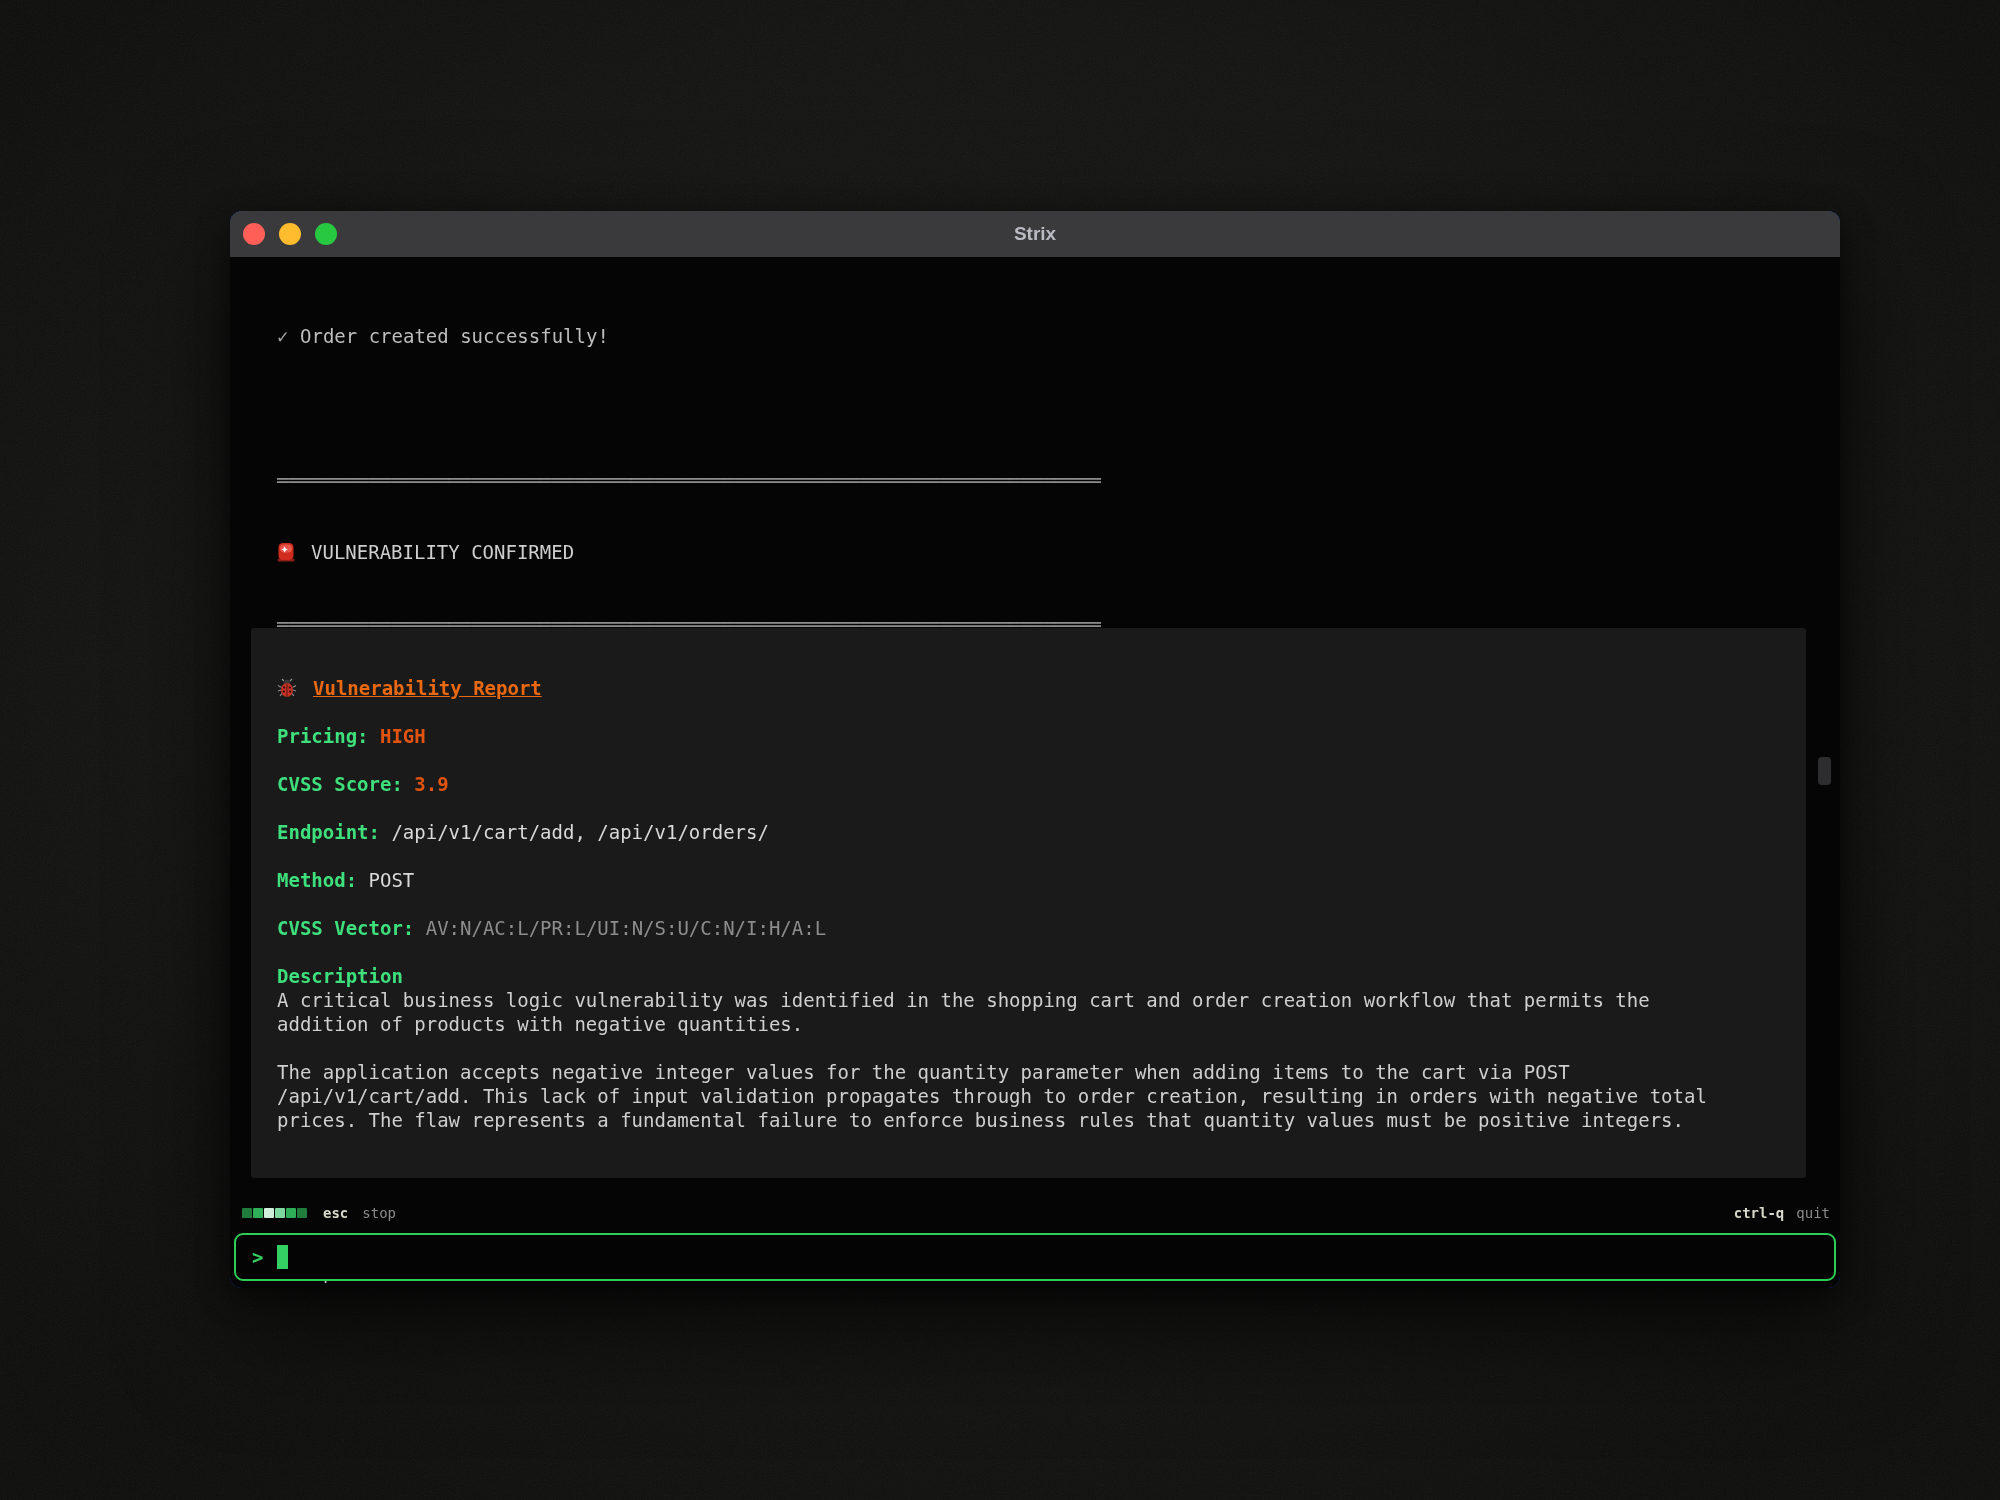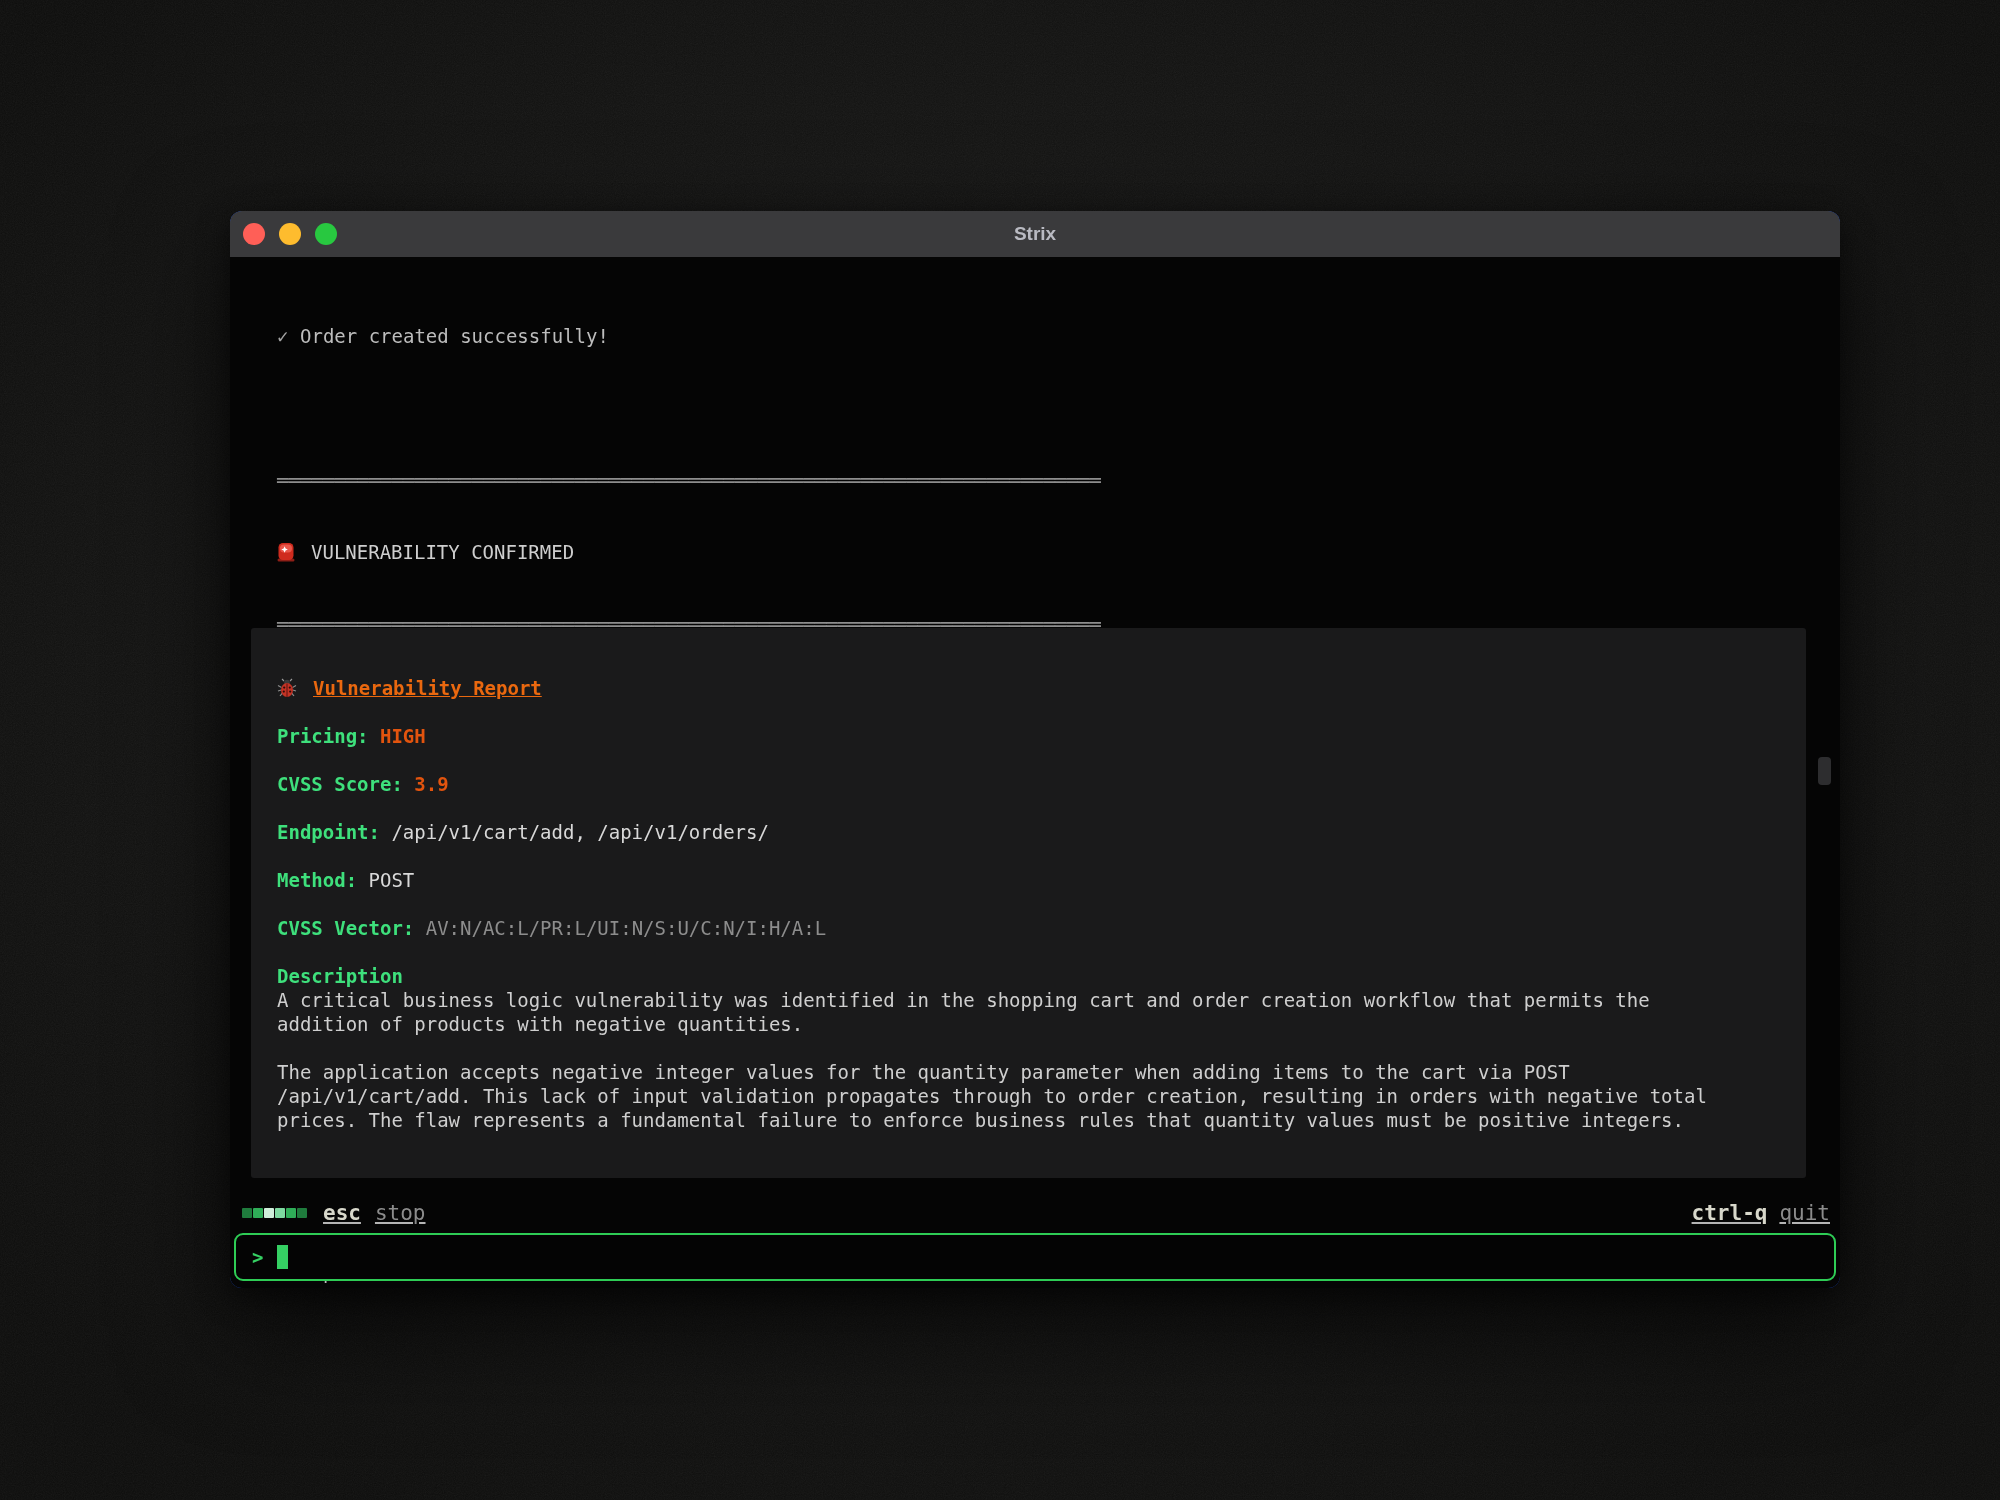--- a/index.html
+++ b/index.html
@@ -59,21 +59,21 @@
   .val{color:#d9d9d9;}
   .val-orange{font-weight:bold;color:#e2540e;}
   .val-gray{color:#8d8d8d;}
   .desc-line{height:24px;white-space:pre;color:#cfcfcf;}
 
   .scroll-thumb{position:absolute;left:1588px;top:500px;width:13px;height:28px;background:#2d2d2f;border-radius:4px;}
 
   
   .statusbar{
     position:absolute;left:0;right:0;top:944px;height:24px;
-    display:flex;align-items:center;padding:0 10px 0 12px;font-size:21px;text-decoration:underline;
+    display:flex;align-items:center;padding:0 10px 0 12px;font-size:14px;
   }
   .spinner{display:flex;gap:1px;align-items:center;}
   .spinner i{width:10px;height:10px;border-radius:1px;display:block;background:#2fae58;}
   .key{font-weight:bold;color:#d8d8cb;}
   .action{color:#8c8c8c;}
   .sb-esc{margin-left:16px;}
   .sb-stop{margin-left:14px;}
   .sb-spacer{flex:1;}
   .sb-quit{margin-left:12px;}
 

